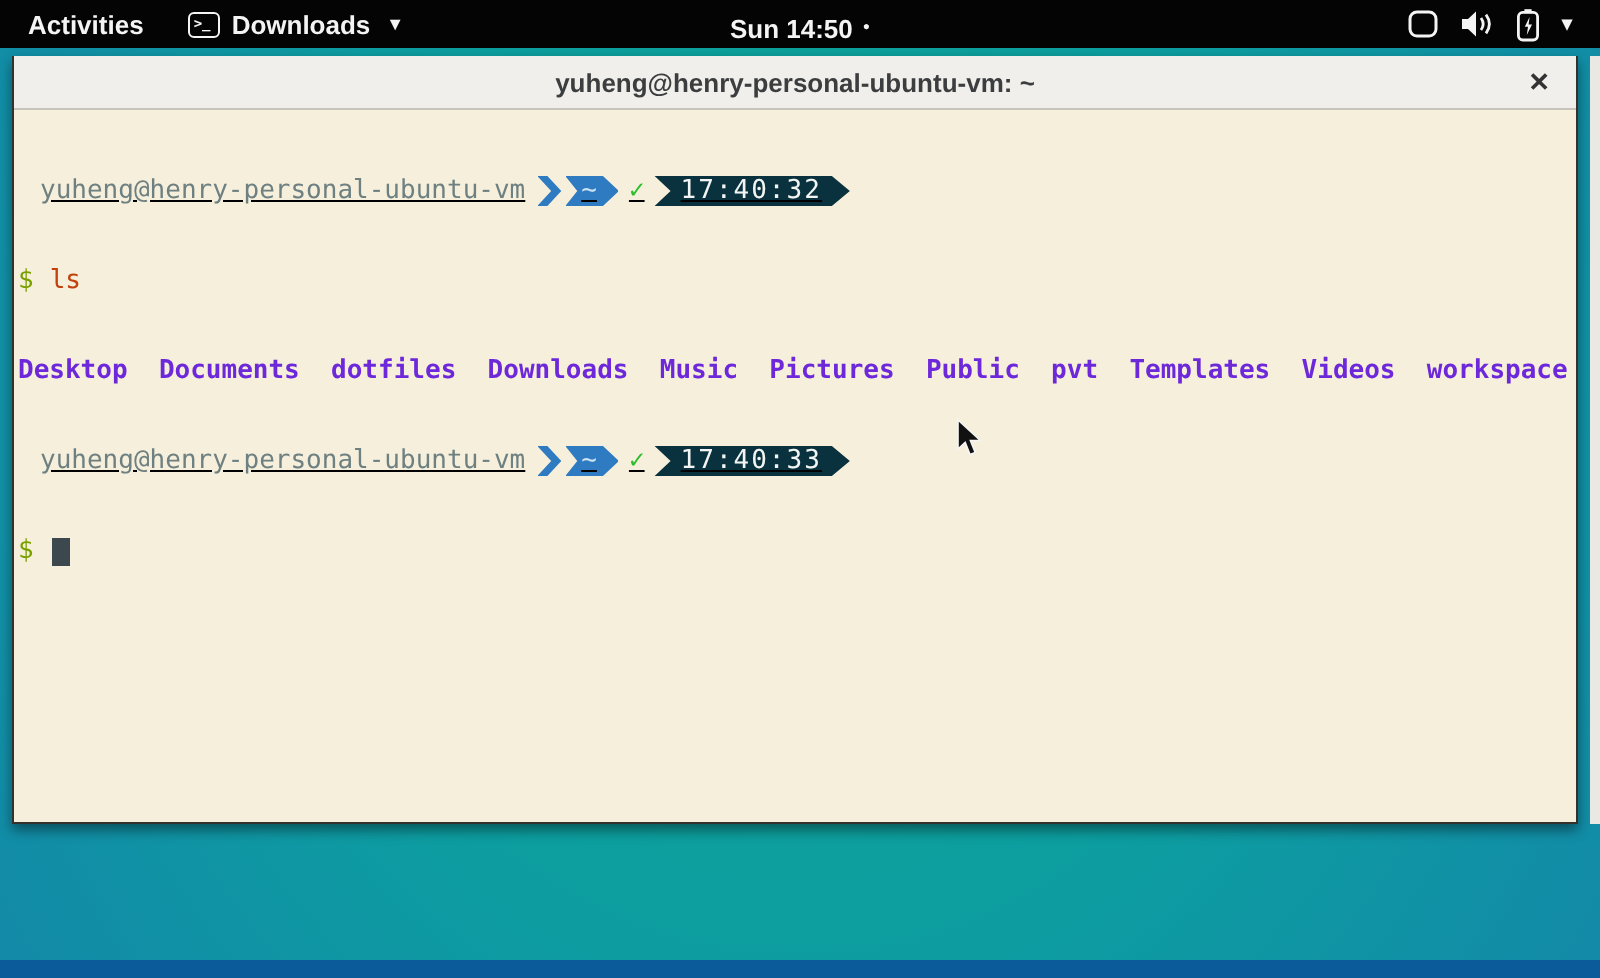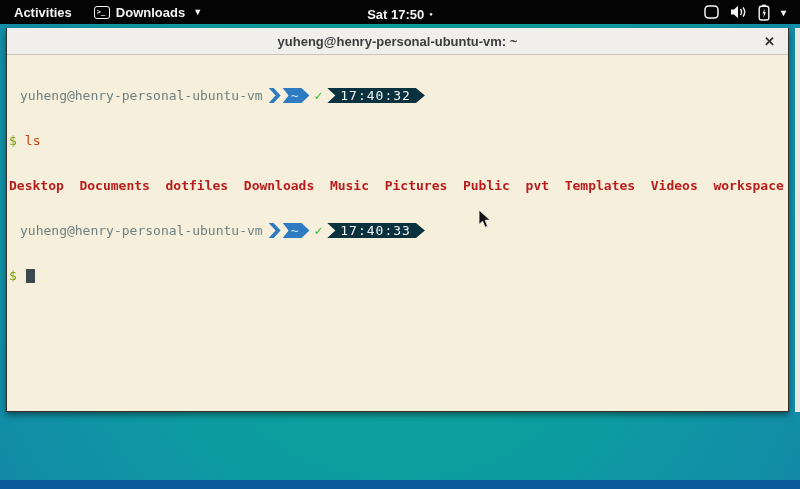--- a/index.html
+++ b/index.html
@@ -61,41 +61,41 @@
   .close-btn {
     position:absolute; right:13px; top:50%; transform:translateY(-50%);
     font-size:13px; font-weight:bold; color:#333; cursor:default; line-height:1;
   }
   .term-body {
     flex:1; background:#f5efdb; padding:3px 2px;
     font-family:"DejaVu Sans Mono", monospace; font-size:13px; line-height:15px;
     white-space:pre; overflow:hidden;
   }
   .line { height:15px; }
-  .prompt-line { display:flex; align-items:flex-start; }
+  .prompt-line { display:flex; align-items:flex-start;text-decoration:underline; }
   .user { color:#6e8081; margin-left:11px; }
   .pl-lead {
     display:inline-block; width:12px; height:15px; background:#2e7bc2;
     margin-left:6px; margin-right:2px;
     clip-path:polygon(0 0, 42% 0, 100% 50%, 42% 100%, 0 100%, 58% 50%);
   }
   .pl-path {
     display:inline-block; height:15px; background:#2e7bc2; color:#cde4f5;
     padding:0 11px 0 8px;
     clip-path:polygon(0 0, calc(100% - 8px) 0, 100% 50%, calc(100% - 8px) 100%, 0 100%, 6px 50%);
   }
   .pl-check { color:#2abf2a; font-weight:bold; margin:0 5px; }
   .pl-time {
     display:inline-block; height:15px; background:#0a323e; color:#f2f5f3;
     padding:0 14px 0 13px; letter-spacing:1px;
     clip-path:polygon(0 0, calc(100% - 9px) 0, 100% 50%, calc(100% - 9px) 100%, 0 100%, 8px 50%);
   }
   .dollar { color:#7aa000; }
   .cmd { color:#c2410c; margin-left:8px; }
-  .dirs { color:#b91c1c; font-weight:bold; }
+  .dirs { color:#6d28d9; font-weight:bold; }
   .cursor-block {
     display:inline-block; width:9px; height:14px; background:#3c484d;
     margin-left:9px; vertical-align:text-bottom;
   }
 
   .mouse-cursor { position:absolute; left:478px; top:209px; }
 </style>
 </head>
 <body>
 
@@ -104,21 +104,21 @@
   <div class="topbar">
     <div class="tb-left">
       <div class="activities">Activities</div>
       <div class="app-menu">
         <span class="term-icon">&gt;_</span>
         <span>Downloads</span>
         <span class="caret-small">▼</span>
       </div>
     </div>
     <div class="tb-center">
-      <span>Sat 17:50</span>
+      <span>Sun 14:50</span>
       <span class="notif-dot">●</span>
     </div>
     <div class="tb-right">
       <span>
         <svg width="15" height="14" viewBox="0 0 15 14">
           <rect x="1" y="1" width="13" height="12" rx="3.5" fill="none" stroke="#f4f4f4" stroke-width="1.5"></rect>
         </svg>
       </span>
       <span>
         <svg width="17" height="14" viewBox="0 0 17 14">

